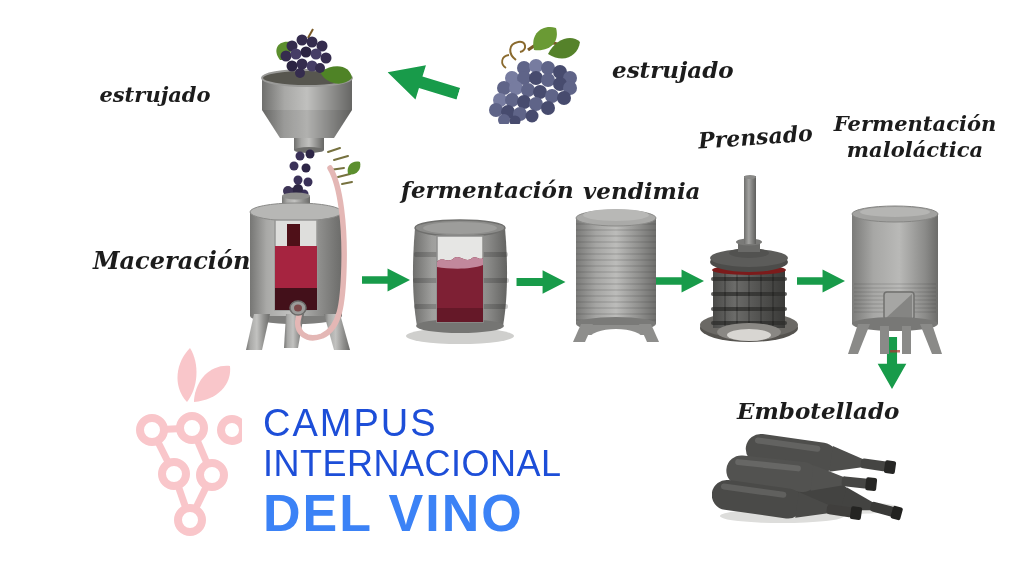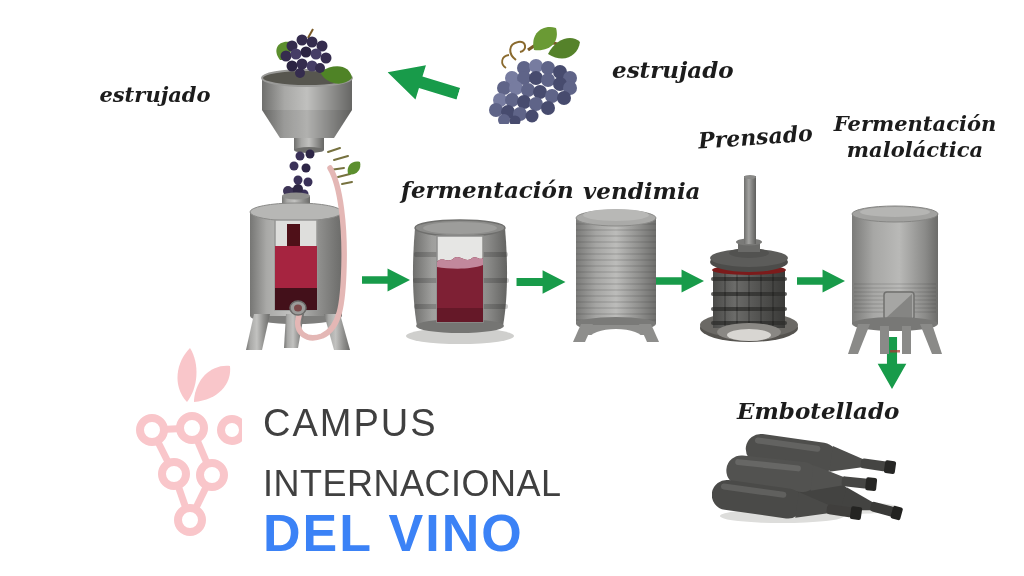--- a/index.html
+++ b/index.html
@@ -1,41 +1,42 @@
 <!DOCTYPE html>
 <html><head>
 <meta charset="utf-8">
 <style>
   html,body{margin:0;padding:0;background:#fff;}
   #canvas{position:relative;width:1024px;height:576px;background:#ffffff;overflow:hidden;
           font-family:"Liberation Sans",sans-serif;}
   .abs{position:absolute;}
   .script{font-family:"DejaVu Serif",serif;font-style:italic;font-weight:bold;
           color:#1c1c1c;text-align:center;line-height:1.25;white-space:nowrap;}
-  .logo-line{font-family:"Liberation Sans",sans-serif;color:#404040;}
+  .logo-line{font-family:"Liberation Sans",sans-serif;color:#1d4ed8;}
   svg{display:block;}
 </style>
 </head>
 <body>
 
 <div id="canvas">
 
   <div class="abs script" style="left:70px;top:82px;width:170px;font-size:21px;">
     <div>estrujado</div>
   </div>
 
   <div class="abs script" style="left:612px;top:56px;font-size:23px;">estrujado</div>
 
   <div class="abs script" style="left:698px;top:124px;width:104px;font-size:22px;transform:rotate(-4deg);">Prensado</div>
 
   <div class="abs script" style="left:832px;top:111px;width:166px;font-size:21px;">
     <div>Fermentación</div>
     <div>maloláctica</div>
   </div>
 
+  <div class="abs script" style="left:93px;top:246px;font-size:24px;">Maceración</div>
 
   <div class="abs script" style="left:401px;top:176px;font-size:23px;">fermentación</div>
 
   <div class="abs script" style="left:583px;top:177px;font-size:23px;">vendimia</div>
 
   <div class="abs script" style="left:737px;top:397px;font-size:23px;">Embotellado</div>
 
   <div class="abs" style="left:250px;top:24px;width:122px;height:175px;">
     <svg width="122" height="175" viewBox="0 0 122 175">
       <defs>
@@ -367,17 +368,17 @@
           <circle cx="44" cy="132" r="12"></circle>
             <circle cx="82" cy="133" r="12"></circle>
             <circle cx="60" cy="178" r="12"></circle>
         </g>
       </g>
     </svg>
   </div>
 
   <div class="abs" style="left:263px;top:402px;width:330px;">
     <div class="logo-line" style="font-size:38px;letter-spacing:2px;line-height:42px;">CAMPUS</div>
-    <div class="logo-line" style="font-size:36px;letter-spacing:0.5px;line-height:40px;margin-top:20px;">INTERNACIONAL</div>
+    <div class="logo-line" style="font-size:36px;letter-spacing:0.5px;line-height:40px;">INTERNACIONAL</div>
     <div class="logo-line" style="font-size:52px;letter-spacing:2px;line-height:58px;font-weight:bold;color:#3b82f6;">DEL VINO</div>
   </div>
 
 </div>
 
 </body></html>

